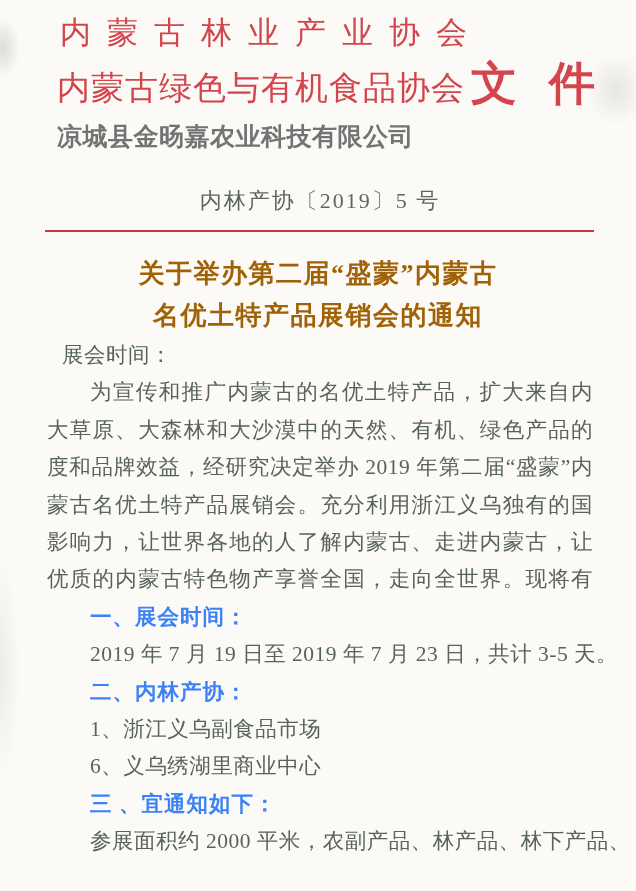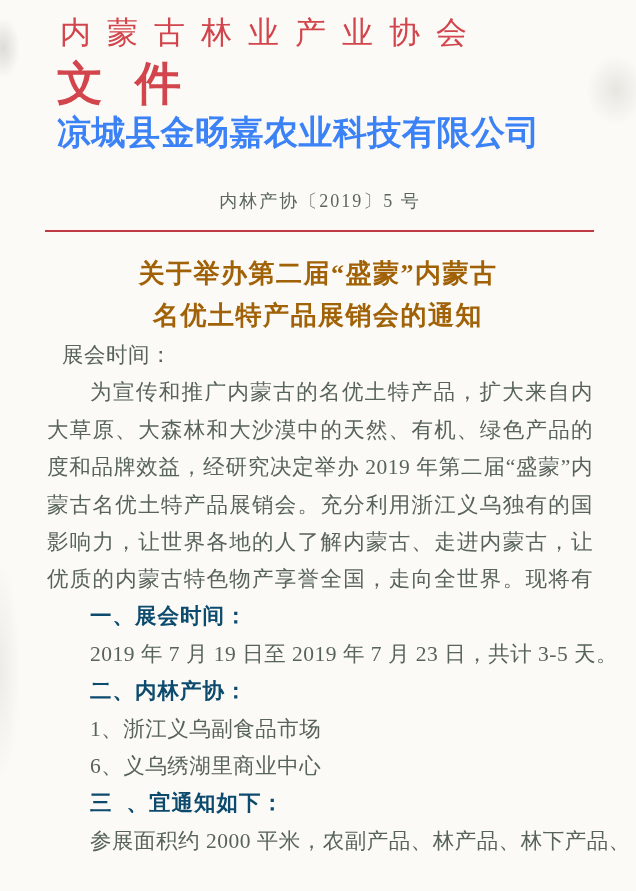--- a/index.html
+++ b/index.html
@@ -49,34 +49,34 @@
   .doc-type {
     font-size: 46px;
     letter-spacing: 32px;
     margin-right: -32px;
     white-space: nowrap;
     font-weight: bold;
   }
   .org3 {
     margin-top: 11px;
     padding-left: 12px;
-    font-size: 34px;
+    font-size: 25px;
     line-height: 36px;
     font-weight: bold;
     letter-spacing: 0.5px;
-    color: #3b82f6;
+    color: #737373;
     white-space: nowrap;
   }
   .doc-number {
     position: absolute;
     top: 188px;
     left: 45px;
     right: 41px;
     text-align: center;
-    font-size: 18px;
+    font-size: 22px;
     line-height: 26px;
     letter-spacing: 2px;
     color: #5c665e;
   }
   .red-rule {
     position: absolute;
     top: 230px;
     left: 45px;
     right: 42px;
     height: 2px;
@@ -106,33 +106,34 @@
   }
   .line { height: 37.4px; white-space: nowrap; }
   .line.fill {
     white-space: normal;
     text-align: justify;
     text-align-last: justify;
     overflow: hidden;
   }
   .line.indent { text-indent: 43px; }
   .line.salute { padding-left: 15px; }
-  .line.bold { font-weight: bold; color: #0c4a6e; letter-spacing: 1px; font-family: Liberation Mono, monospace; }
+  .line.bold { font-weight: bold; color: #3b82f6; letter-spacing: 1px; }
 </style>
 </head>
 <body>
 
 <div class="page">
   <div class="blot blot1"></div>
   <div class="blot blot2"></div>
   <div class="blot blot3"></div>
 
   <div class="letterhead">
     <div class="org1">内蒙古林业产业协会</div>
     <div class="org2row">
+      <span class="org2">内蒙古绿色与有机食品协会</span>
       <span class="doc-type">文件</span>
     </div>
     <div class="org3">凉城县金旸嘉农业科技有限公司</div>
   </div>
 
   <div class="doc-number">内林产协〔2019〕5 号</div>
 
   <div class="red-rule"></div>
 
   <div class="doc-title">

